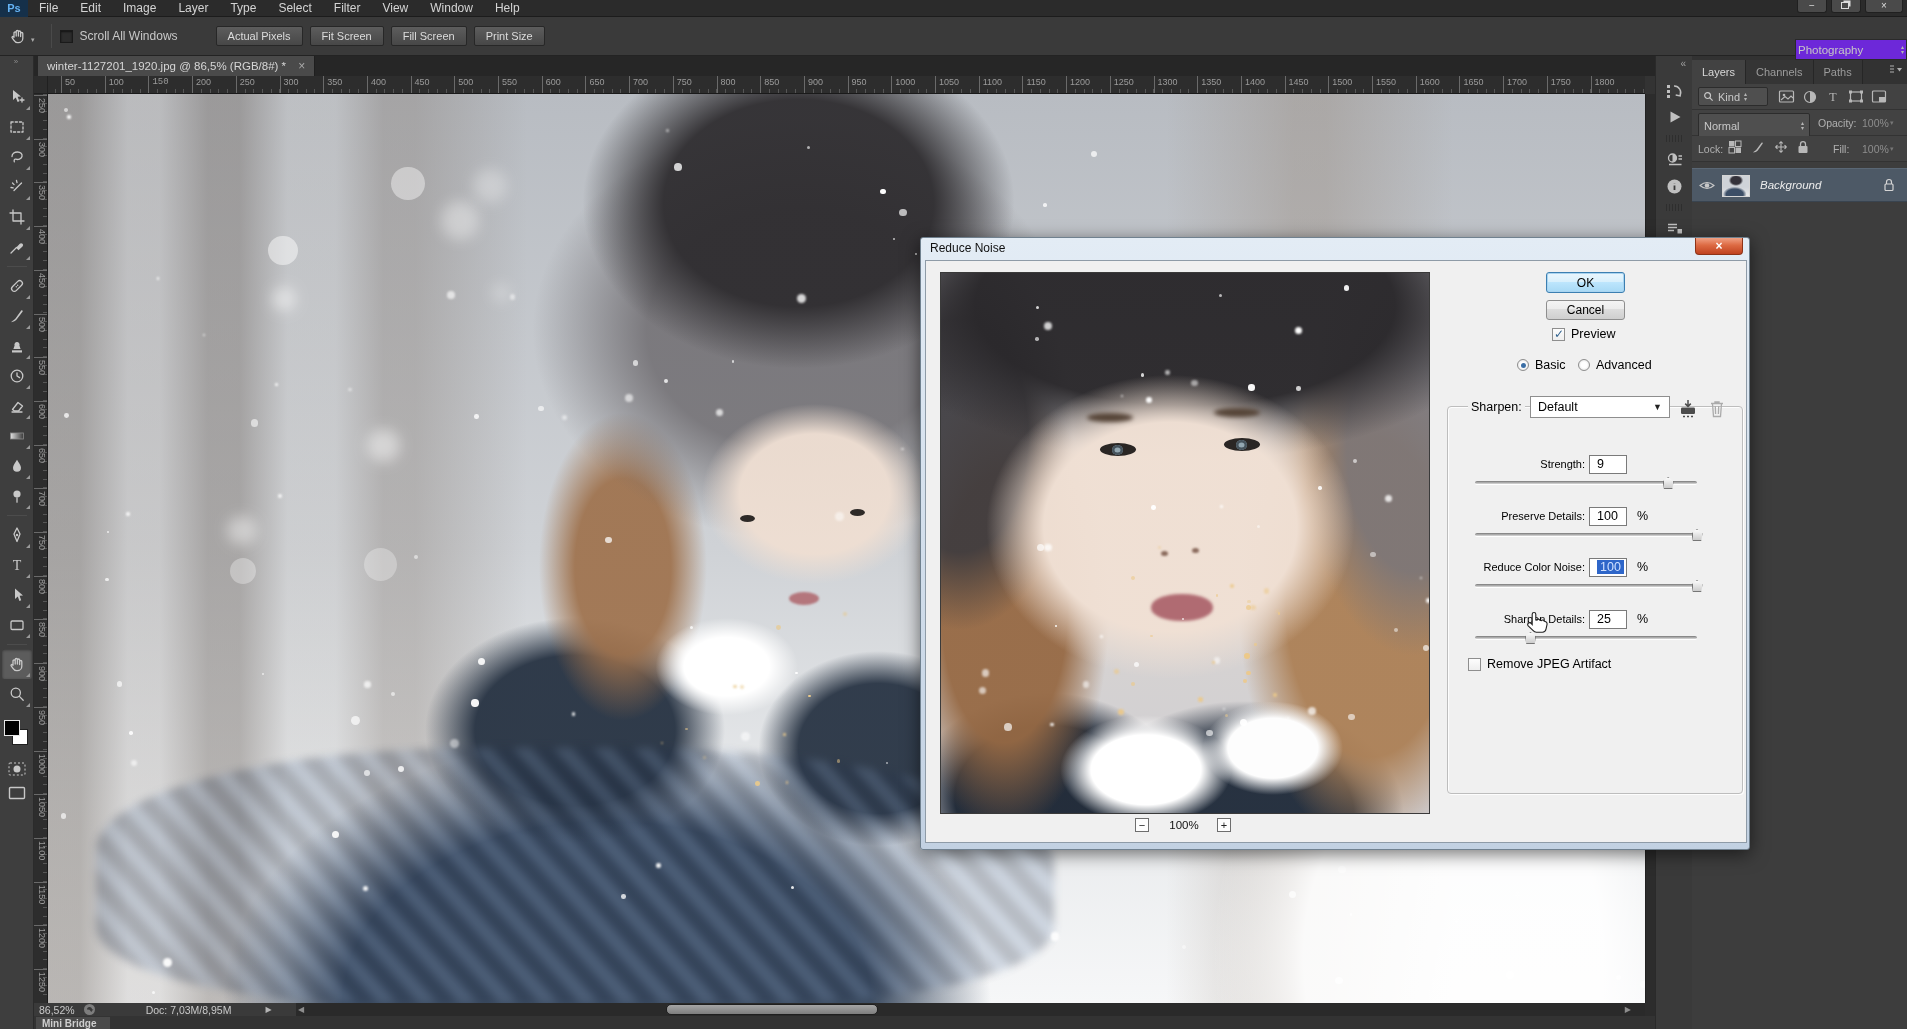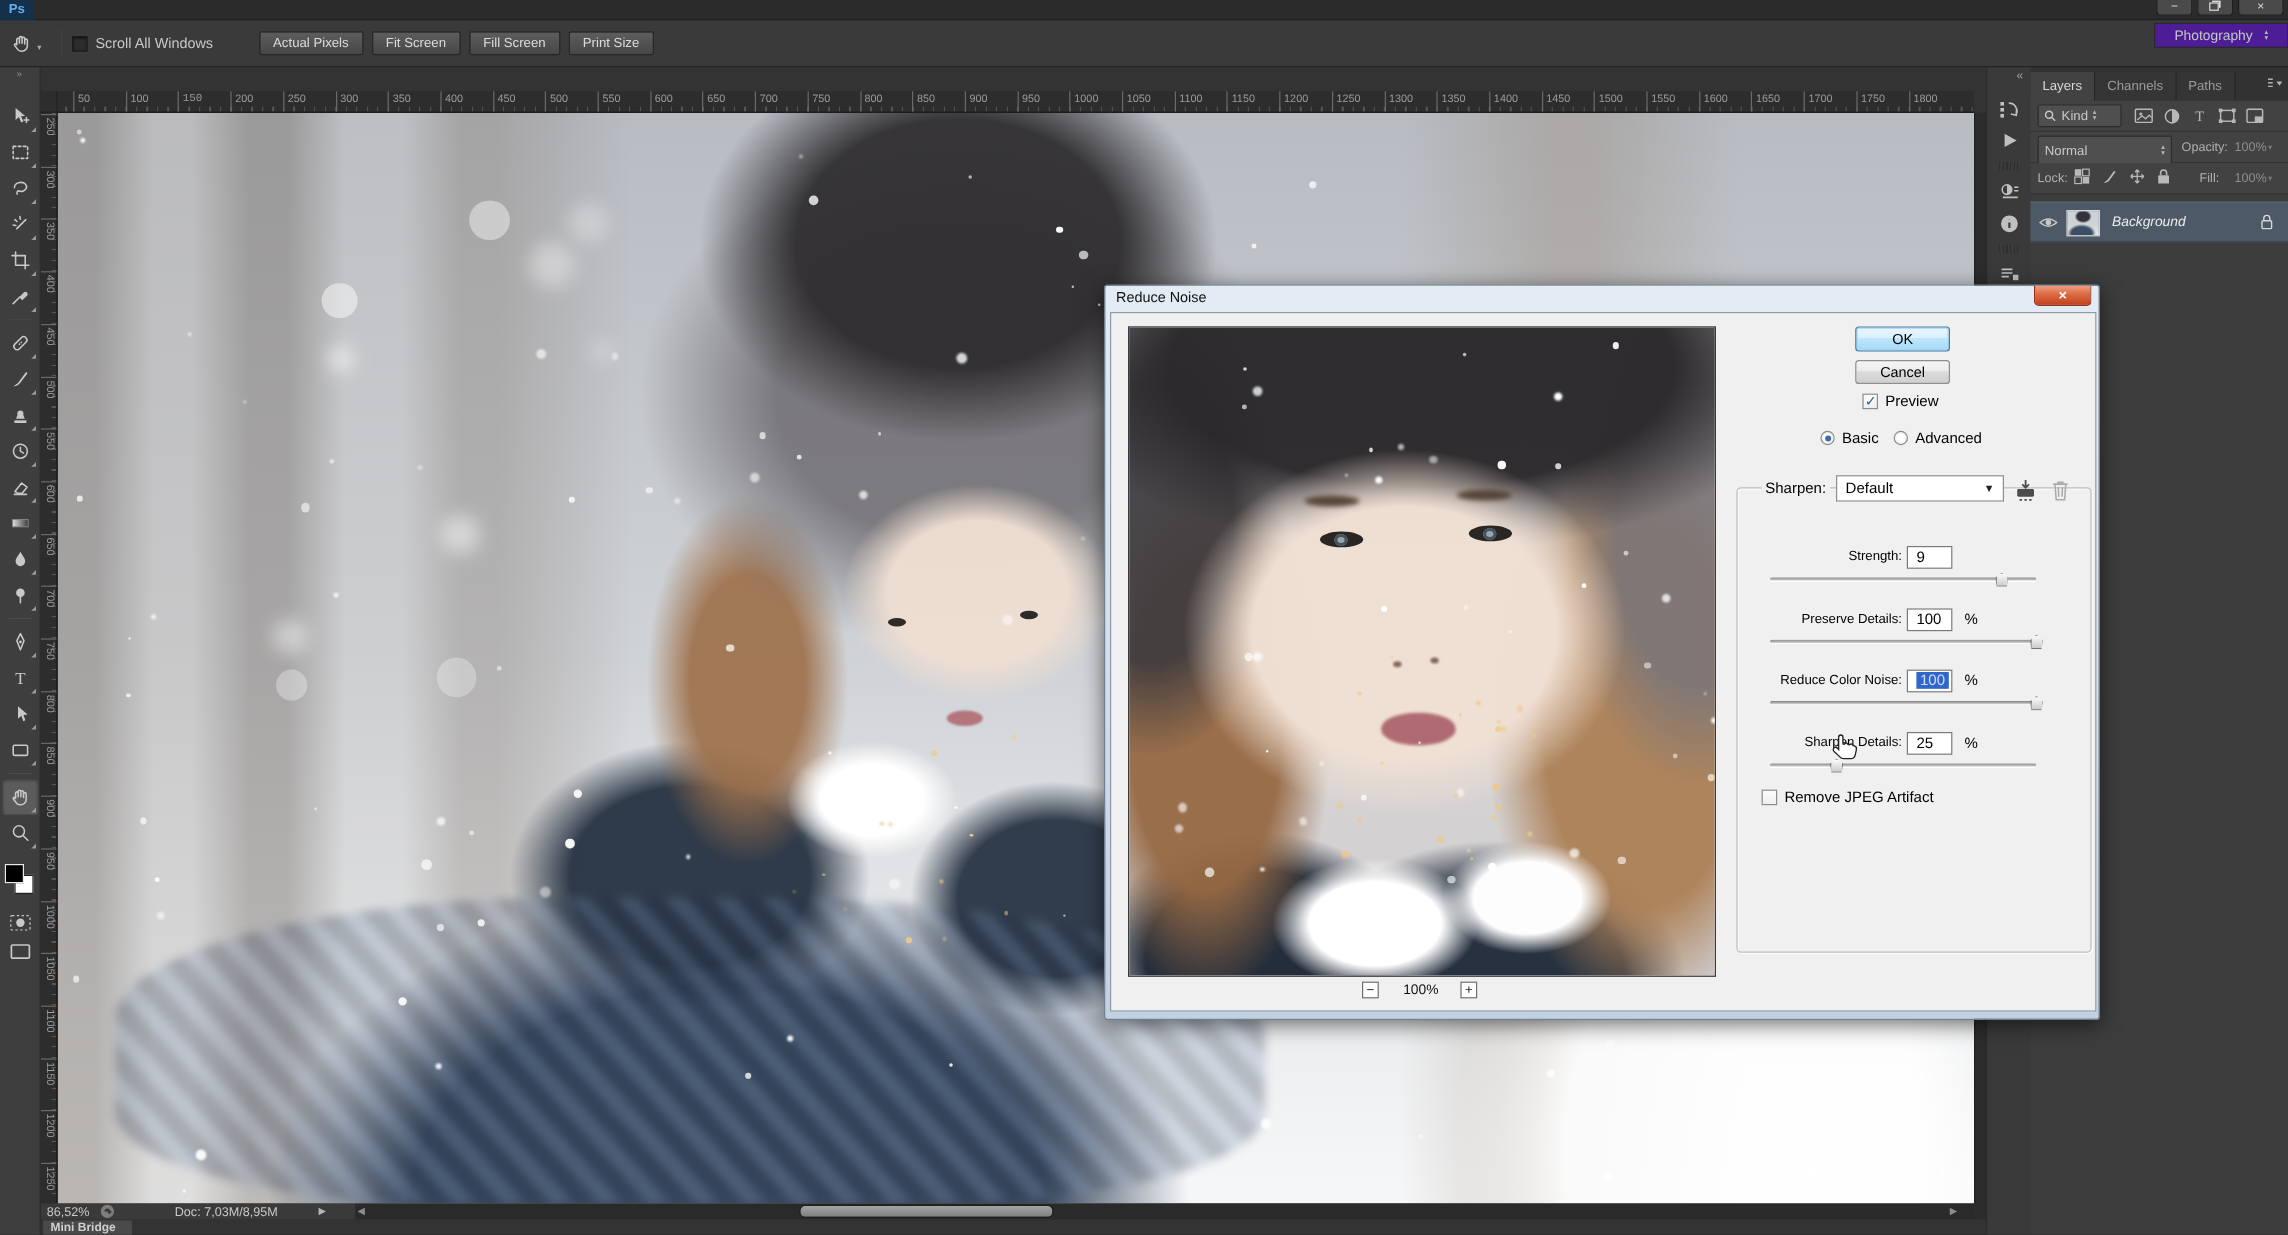--- a/index.html
+++ b/index.html
@@ -27,23 +27,23 @@
   .tool-preview { width:26px; height:26px; margin-left:5px; display:flex; align-items:center;
     justify-content:center; }
   .opt-caret { color:#aaa; font-size:7px; margin:8px 8px 0 0; }
   .opt-sep { width:1px; height:24px; background:#2a2a2a; border-right:1px solid #4a4a4a; margin:0 8px; }
   .cb { display:inline-block; width:13px; height:13px; background:#2d2d2d; border:1px solid #1a1a1a;
     box-shadow:inset 0 1px 2px rgba(0,0,0,.6); vertical-align:middle; }
   .opt-label { color:#c8c8c8; font-size:12px; margin-left:7px; vertical-align:middle; }
   #opt-buttons { display:flex; gap:7px; margin-left:38px; }
   .ps-btn { height:20px; padding:0 11px; border-radius:2px; border:1px solid #272727;
     background:linear-gradient(#5d5d5d,#474747); color:#dcdcdc; font-size:11px; line-height:18px; }
-  .workspace { position:absolute; right:0; top:2px; width:112px; height:21px; background:#4c1d95;
+  .workspace { position:absolute; right:0; top:22px; width:112px; height:21px; background:#6d28d9;
     border:1px solid #2a2a2a; color:#c6c6c6; font-size:11.5px; display:flex; align-items:center;
-    padding:0 16px; justify-content:space-between; }
+    padding:0 2px; justify-content:space-between; }
   .updown { display:inline-flex; flex-direction:column; font-size:6px; line-height:5px; color:#b5b5b5; }
 
   
   .tabbar { position:absolute; left:34px; top:56px; width:1621px; height:20px; background:#262626; z-index:5;}
   .doctab { position:absolute; left:4px; top:0; height:20px; background:#4a4a4a; color:#d6d6d6;
     font-size:11.5px; line-height:20px; padding:0 9px; border-right:1px solid #1f1f1f; }
   .tab-close { color:#a8a8a8; margin-left:9px; font-size:12px; }
 
   
   .toolbar { position:absolute; left:0; top:56px; width:34px; height:973px; background:#3e3e3e;
@@ -236,20 +236,32 @@
   .cursor { position:absolute; left:600px; top:350px; z-index:60; pointer-events:none; }
   svg { display:block; }
 </style>
 </head>
 <body>
 
 <div id="app">
 
   <div class="menubar">
     <div class="ps-logo">Ps</div>
+    <nav id="menu-items">
+        <span class="menu-item">File</span>
+        <span class="menu-item">Edit</span>
+        <span class="menu-item">Image</span>
+        <span class="menu-item">Layer</span>
+        <span class="menu-item">Type</span>
+        <span class="menu-item">Select</span>
+        <span class="menu-item">Filter</span>
+        <span class="menu-item">View</span>
+        <span class="menu-item">Window</span>
+        <span class="menu-item">Help</span>
+      </nav>
     <div class="win-controls">
       <span class="wc">−</span>
       <span class="wc"><b class="restore-glyph"></b></span>
       <span class="wc wc-close">×</span>
     </div>
   </div>
 
   <div class="optionsbar">
     <span class="tool-preview" id="opt-tool-icon">
         <svg width="20" height="20" viewBox="0 0 20 20">
@@ -268,20 +280,26 @@
       </div>
     <div class="workspace">
       <span>Photography</span>
       <span class="updown">
           <span>▴</span>
           <span>▾</span>
         </span>
     </div>
   </div>
 
+  <div class="tabbar">
+    <div class="doctab">
+      <span>winter-1127201_1920.jpg @ 86,5% (RGB/8#) *</span>
+      <span class="tab-close">×</span>
+    </div>
+  </div>
 
   <div class="toolbar">
     <div class="tb-grip">»</div>
     <div id="tools">
         <div class="tool flyout">
           <svg width="18" height="18" viewBox="0 0 18 18">
             <path d="M5 2 L5 12 L7.8 9.4 L9.6 14 L11.4 13.2 L9.6 8.8 L13 8.6 Z" fill="#c8c8c8"></path>
             <path d="M12 12 h4 M14 10 v4" fill="none" stroke="#c8c8c8" stroke-width="1.3" stroke-linecap="round" stroke-linejoin="round"></path>
           </svg>
         </div>

